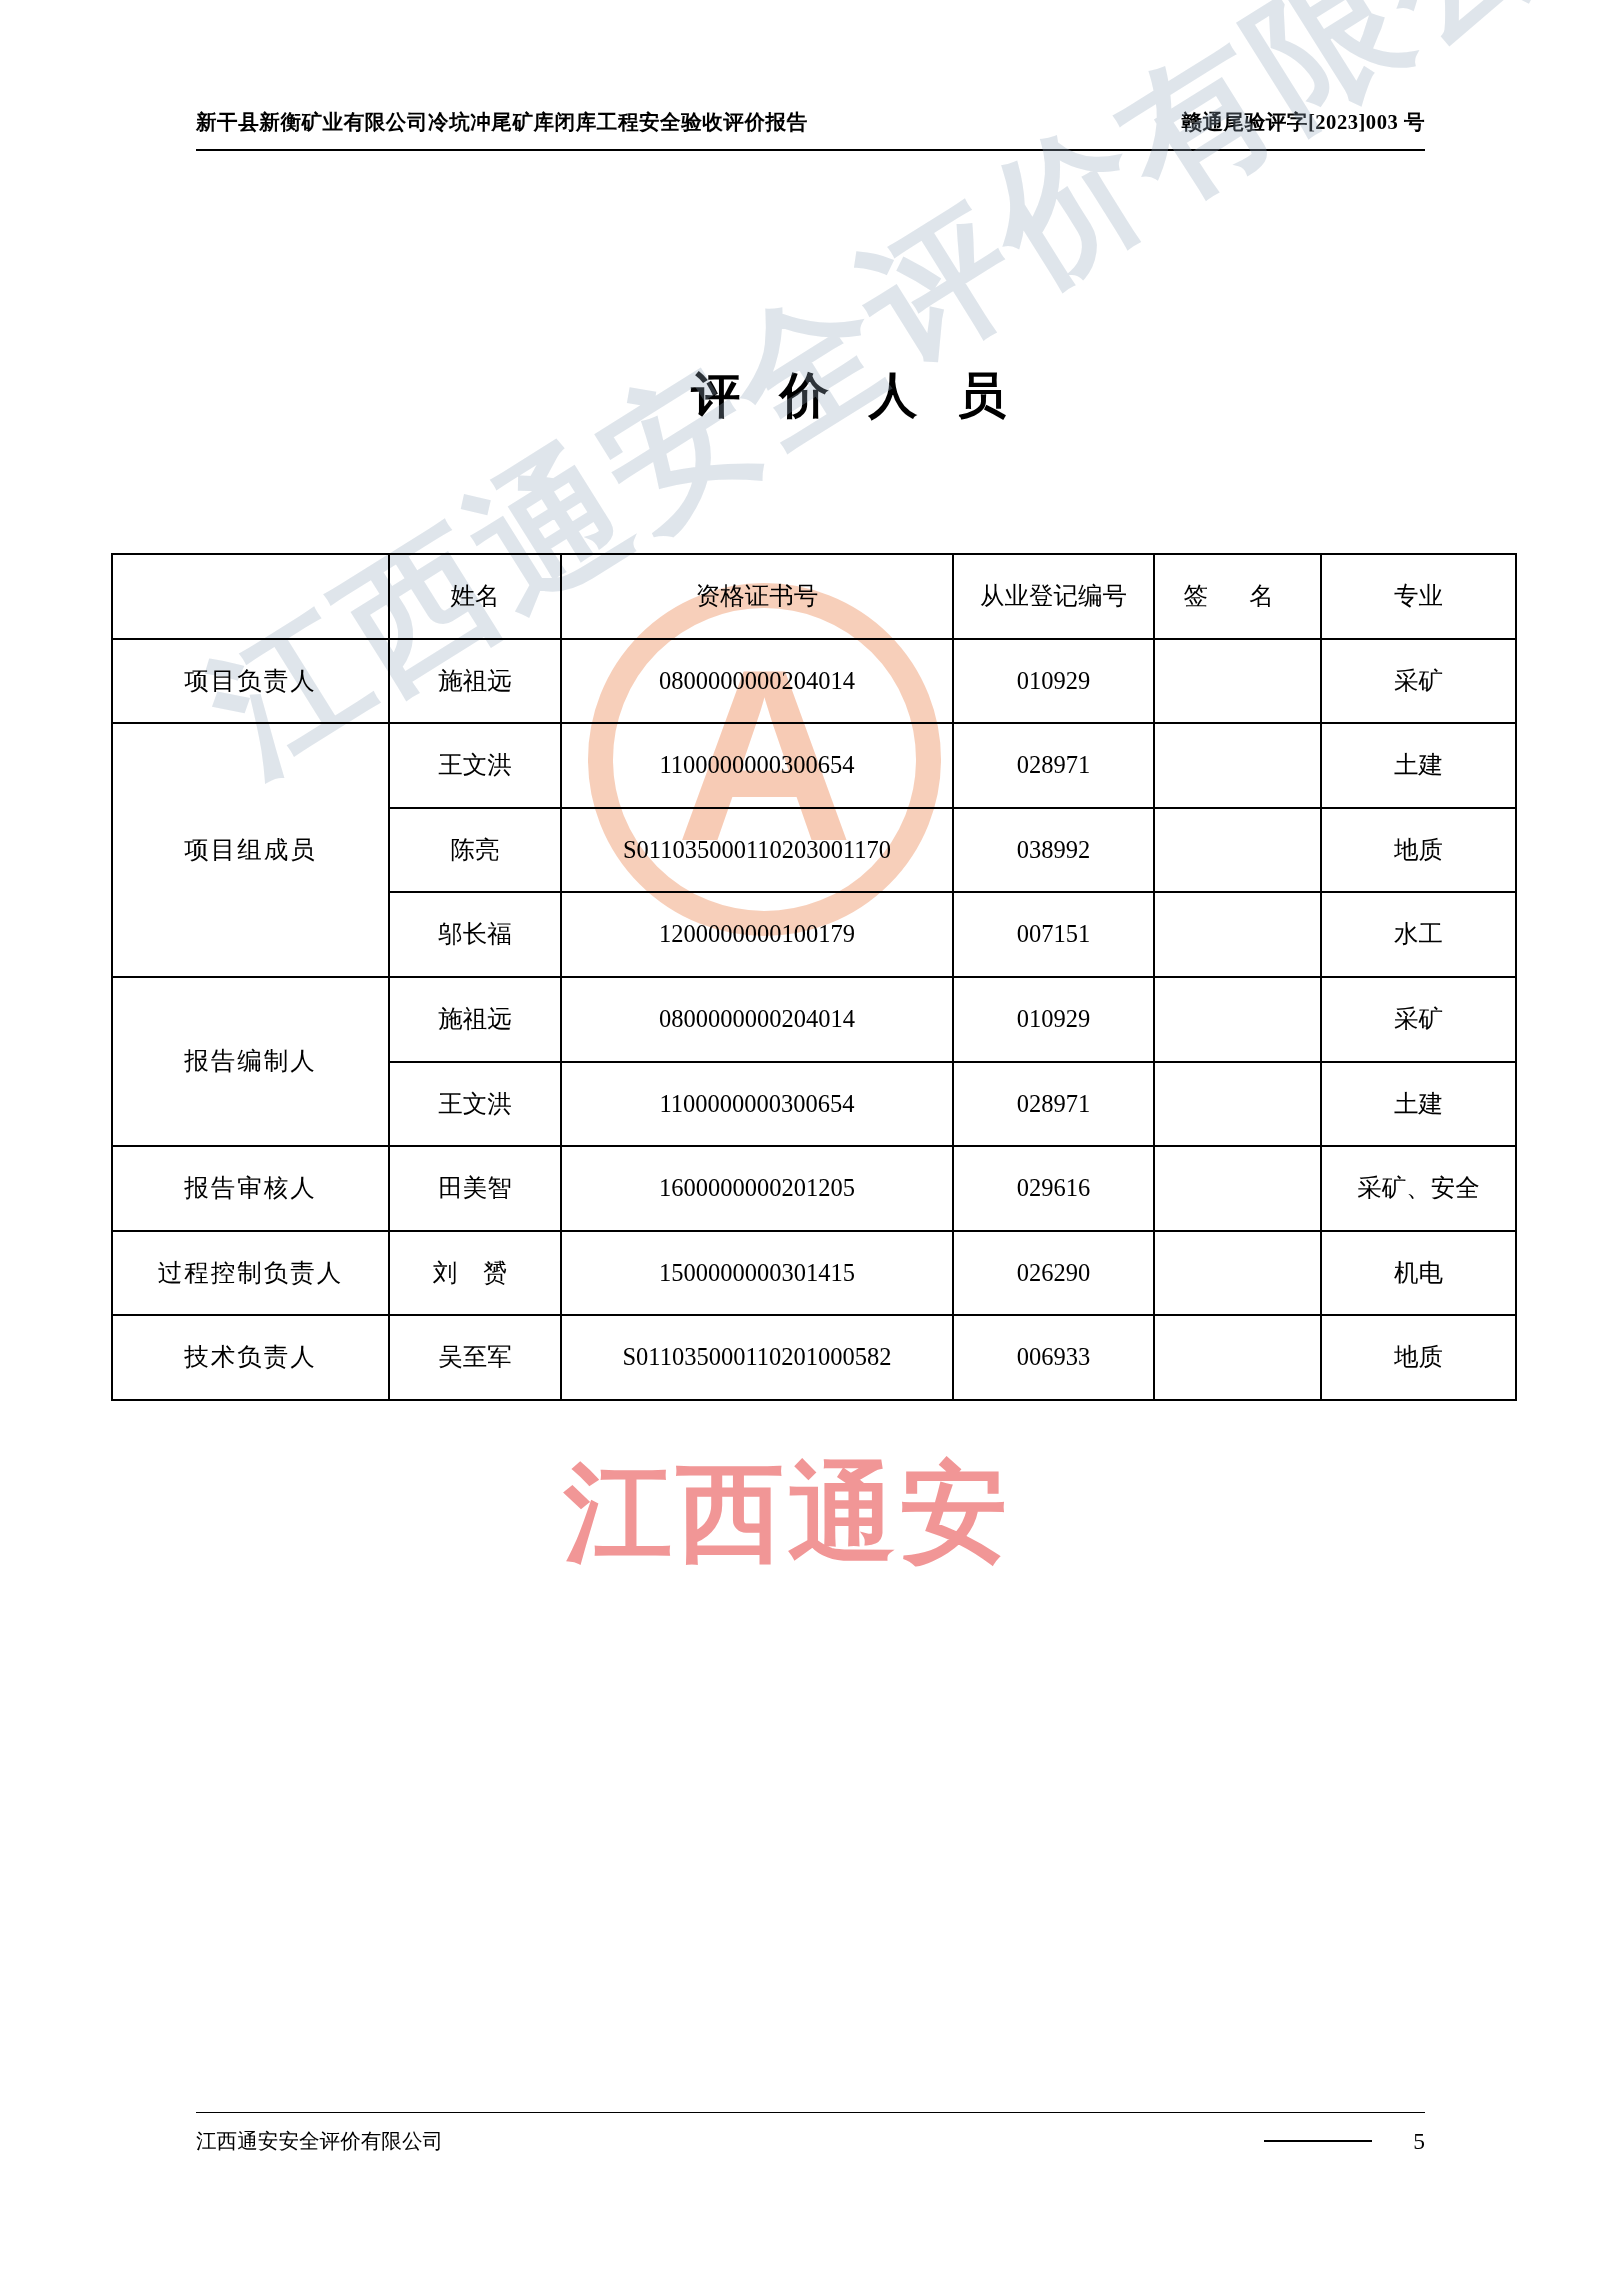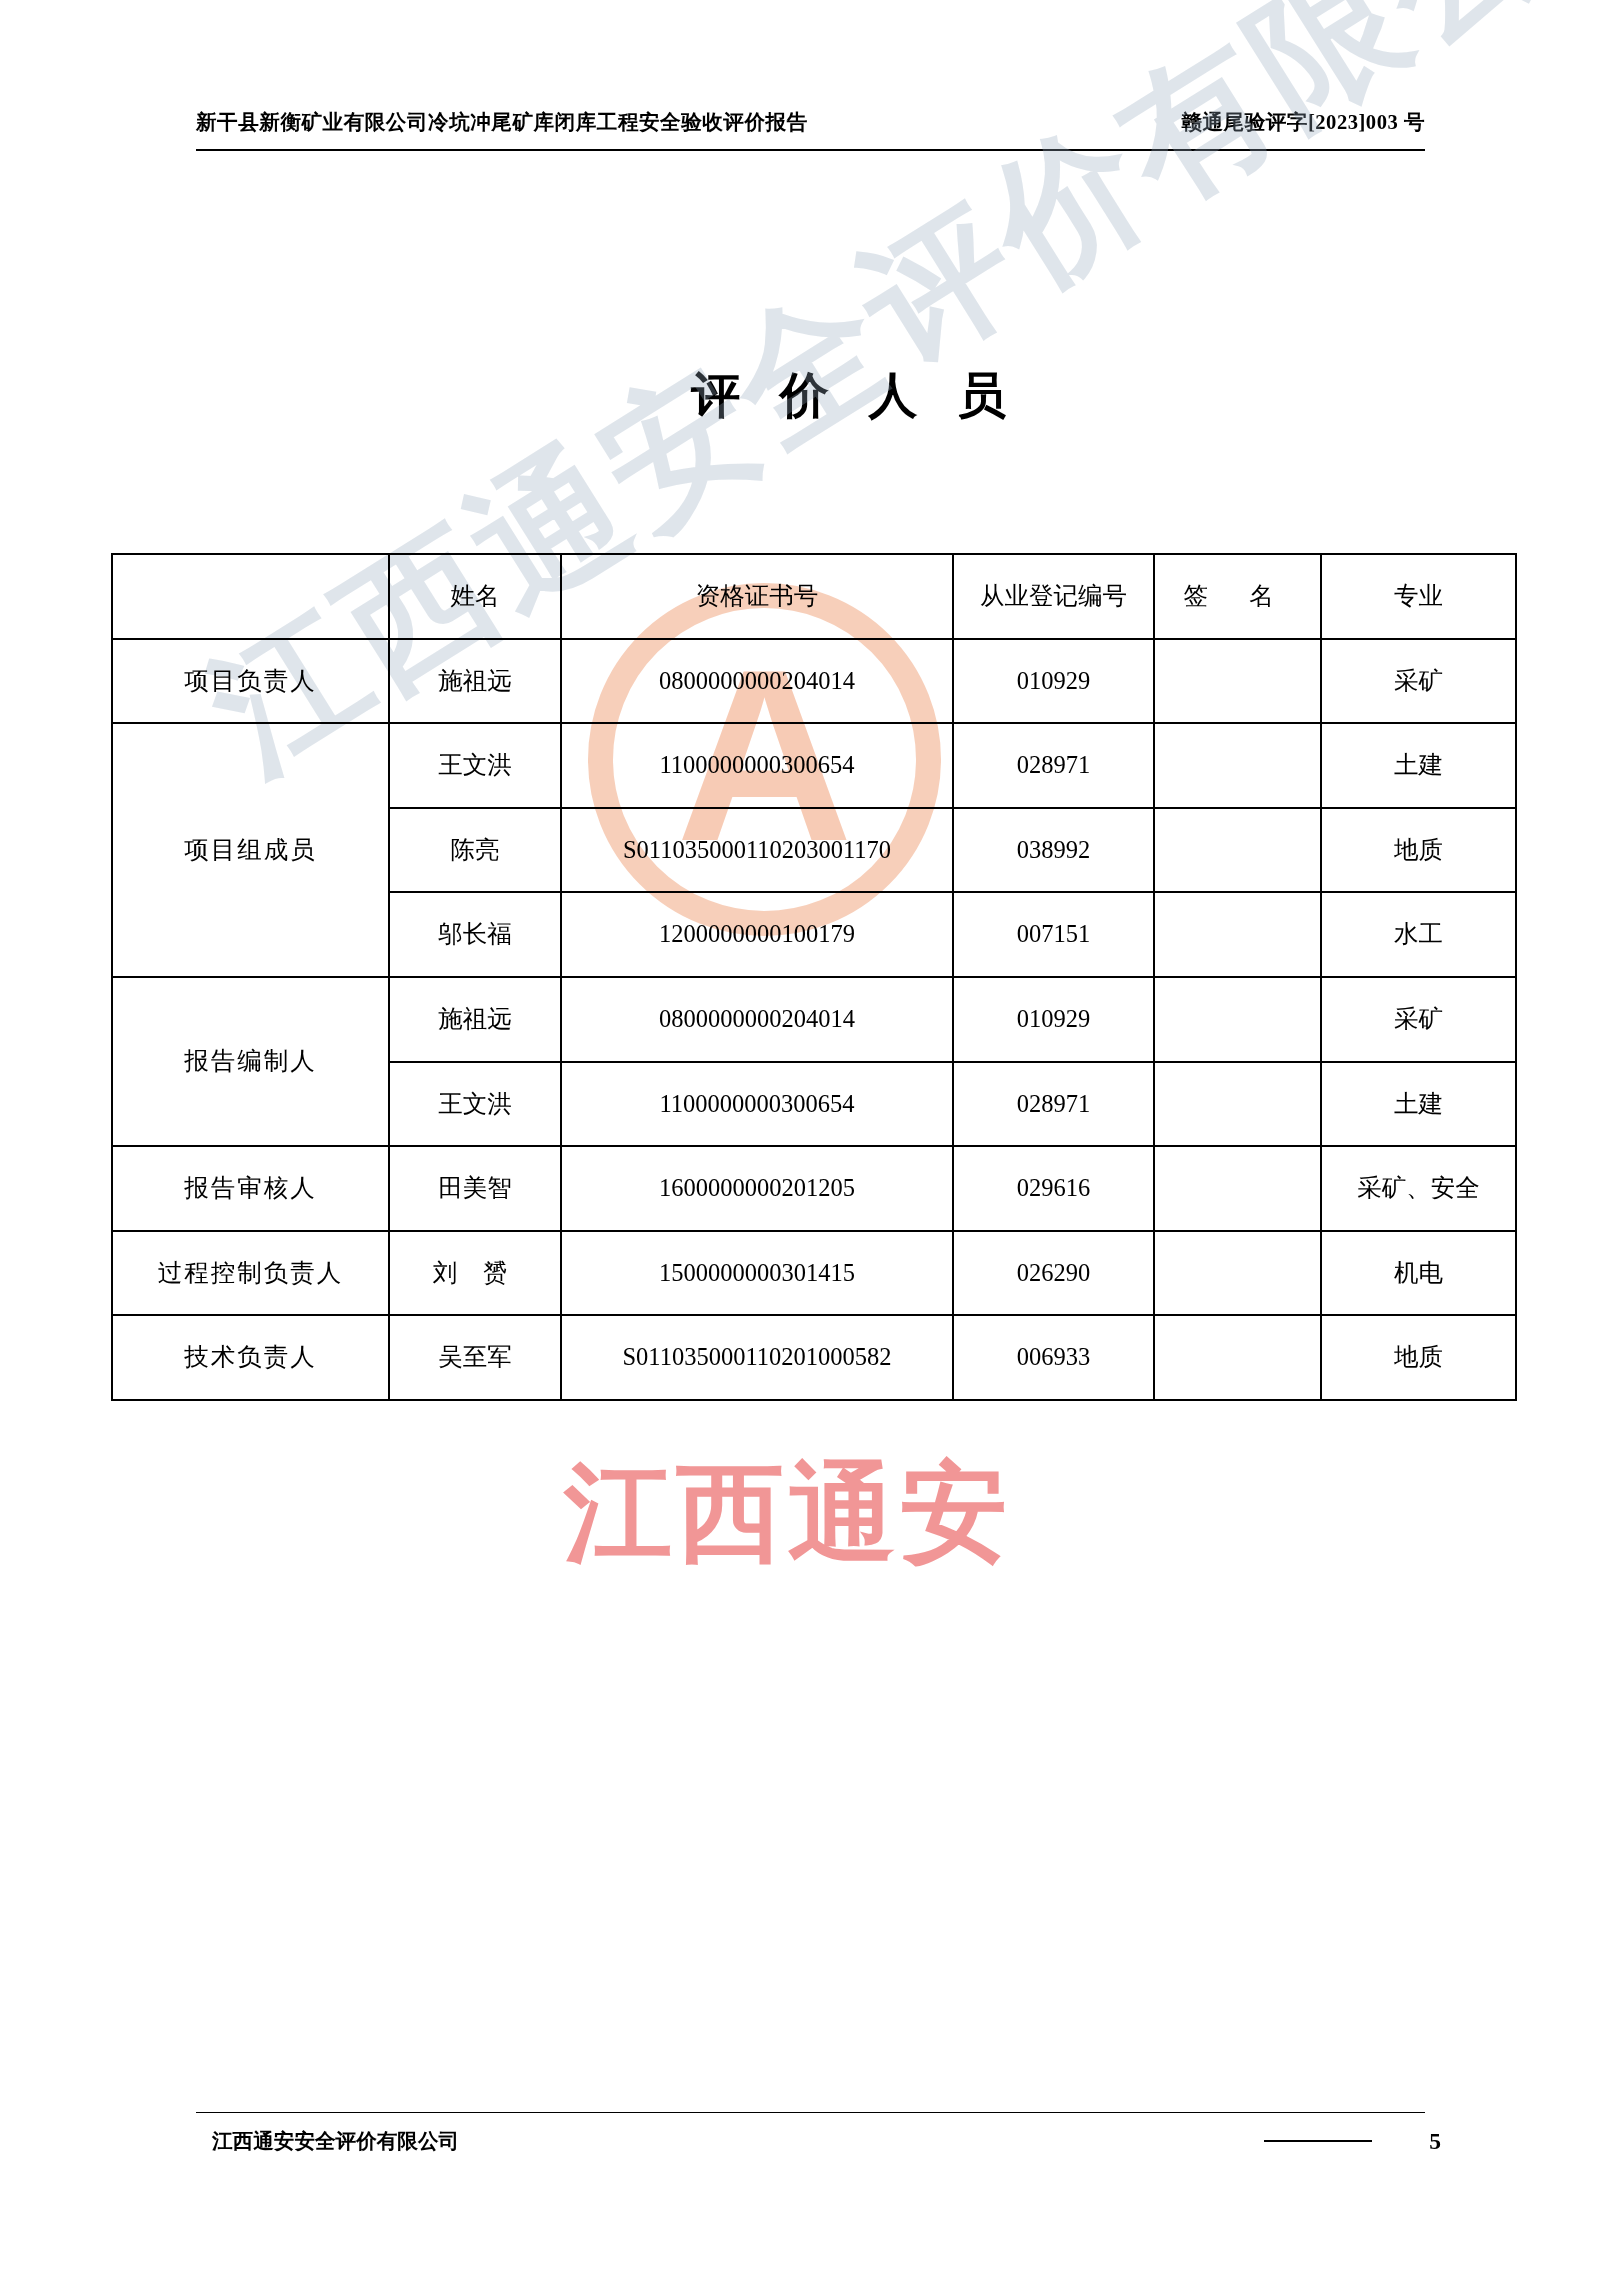--- a/index.html
+++ b/index.html
@@ -155,28 +155,28 @@
   .footer-rule {
     position: absolute;
     left: 196px;
     top: 2112px;
     width: 1229px;
     height: 0;
     border-top: 1.5px solid #000;
   }
   .footer {
     position: absolute;
-    left: 212px;
+    left: 196px;
     top: 2127px;
     width: 1229px;
     display: flex;
     justify-content: space-between;
     align-items: center;
     font-size: 20.6px;
-    font-weight: bold;
+    font-weight: normal;
     text-align: center;
   }
   .footer-page {
     font-size: 23.5px;
   }
   .footer-dash {
     position: absolute;
     left: 1264px;
     top: 2140px;
     width: 108px;

